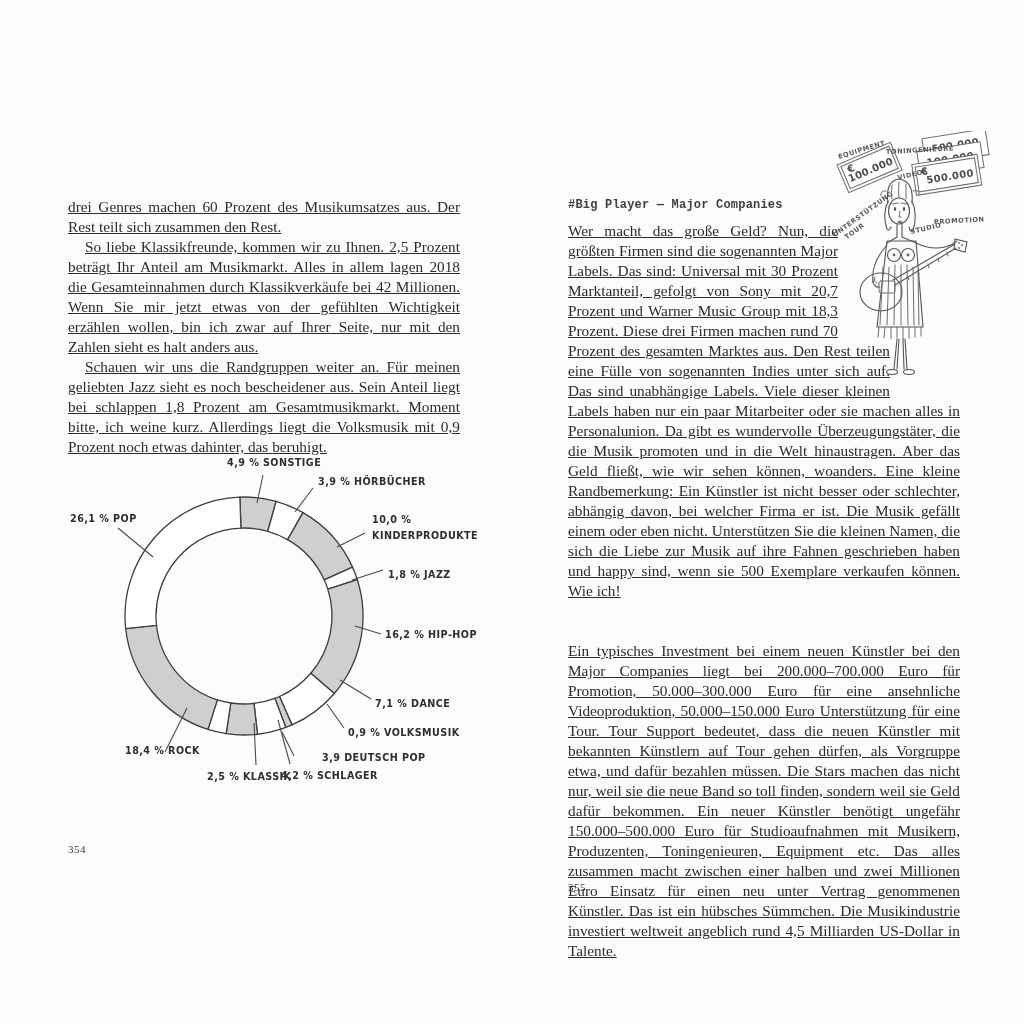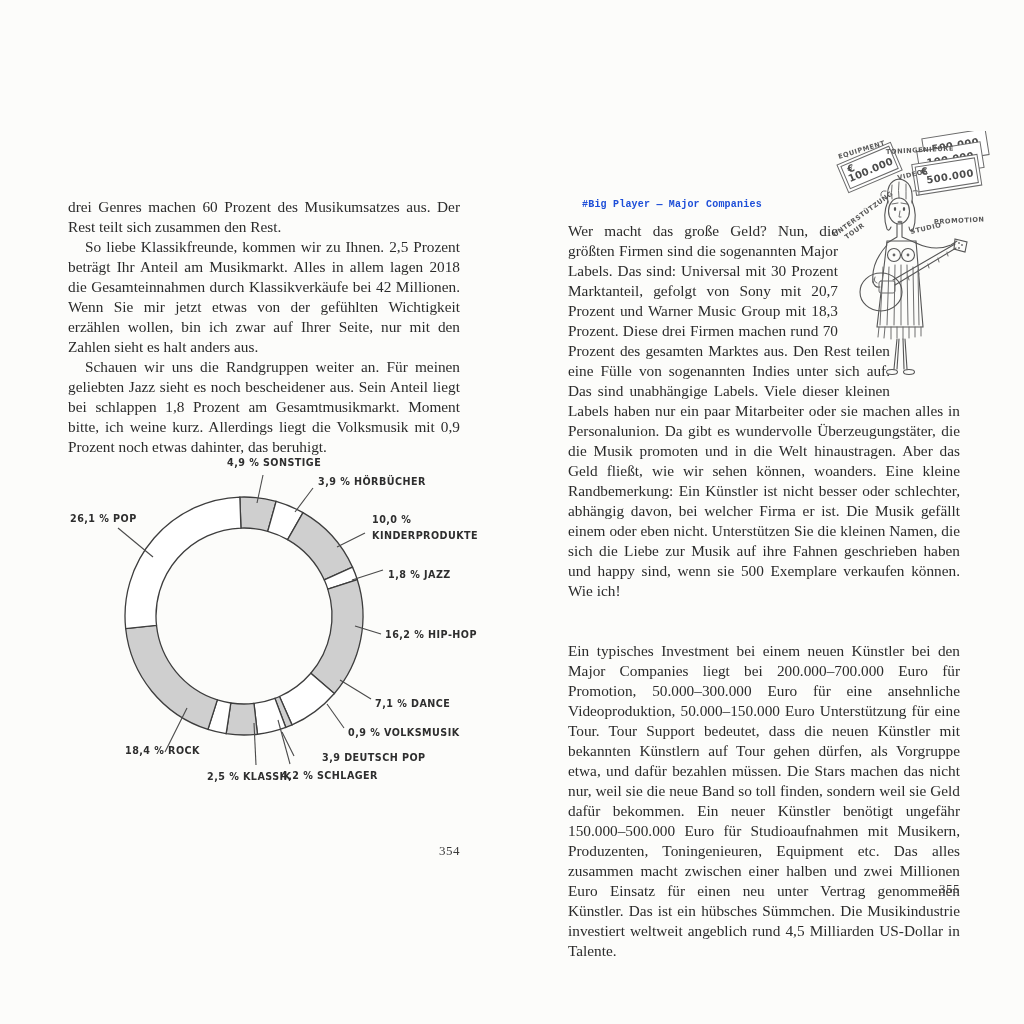--- a/index.html
+++ b/index.html
@@ -4,38 +4,38 @@
 <style>
   html,body{margin:0;padding:0;}
   body{
     width:1024px;height:1024px;position:relative;overflow:hidden;
     background:#fcfcfa;color:#2b2b2b;
     font-family:"Liberation Serif",serif;
   }
   .col{position:absolute;width:392px;font-size:15.3px;line-height:20px;text-align:justify;}
   #left-col{left:68px;top:197px;}
   #right-col{left:568px;top:197px;}
-  p{margin:0;}
+  p{margin:0;text-decoration:underline;}
   p.indent{text-indent:17px;}
   h2.tw{
     font-family:"Liberation Mono","DejaVu Sans Mono",monospace;
-    font-weight:700;font-size:10px;letter-spacing:.2px;
-    margin:0 0 8px 14px;color:#1d4ed8;text-align:left;line-height:16px;
+    font-weight:700;font-size:12px;letter-spacing:.2px;
+    margin:0 0 8px 0;color:#404040;text-align:left;line-height:16px;
   }
   .sec2{margin-top:40px;}
   .sp1{float:right;clear:right;width:122px;height:120px;}
   .sp2{float:right;clear:right;width:70px;height:42px;}
   #chart-block{position:absolute;left:58px;top:438px;width:420px;height:362px;text-align:center;}
   #chart-block svg{display:block;}
   .chart-label{
     font-family:"DejaVu Sans","Liberation Sans",sans-serif;
     font-size:9.6px;font-weight:600;letter-spacing:.45px;fill:#2e2e2e;
   }
-  .pagenum{position:absolute;width:392px;text-align:right;top:843px;
-    font-size:13px;color:#3a3a3a;letter-spacing:.5px;}
+  .pagenum{position:absolute;width:392px;text-align:left;top:843px;
+    font-size:11px;color:#3a3a3a;letter-spacing:.5px;}
   #pn-left{left:68px;} #pn-right{left:568px;margin-top:38px;}
   #illu{position:absolute;left:813px;top:131px;width:196px;height:252px;}
   .sketch{stroke:#6e6e6e;fill:none;stroke-width:1;stroke-linecap:round;}
   .sketch-dark{stroke:#555;fill:none;stroke-width:1.1;stroke-linecap:round;}
   .note{fill:#ffffff;stroke:#6a6a6a;stroke-width:1;}
   .note-text{
     font-family:"DejaVu Sans","Liberation Sans",sans-serif;
     font-size:10px;font-weight:600;fill:#4c4c4c;letter-spacing:.3px;
   }
   .word-label{

